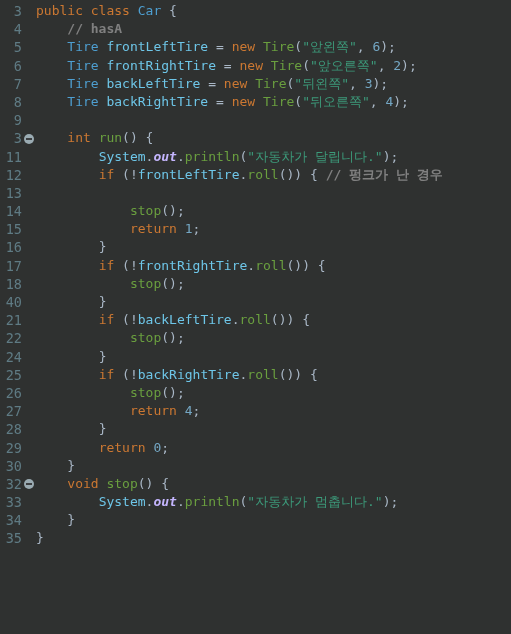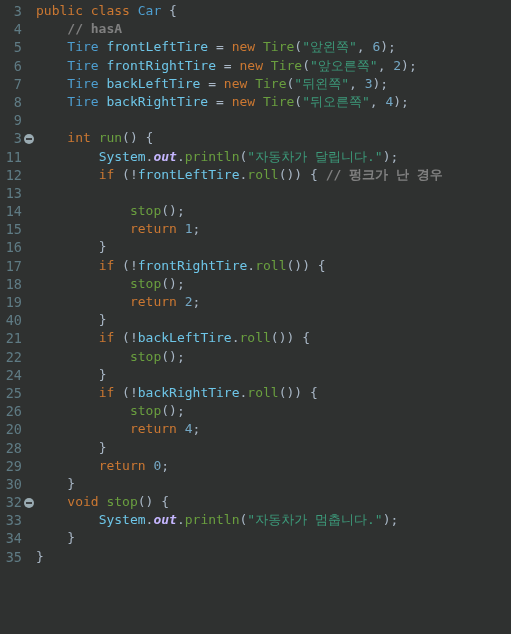--- a/index.html
+++ b/index.html
@@ -111,28 +111,27 @@
       <div class="line"><div class="gutter">9</div><div class="fold"></div><div class="content"></div></div>
       <div class="line"><div class="gutter">3</div><div class="fold"><span class="fold-marker"></span></div><div class="content"><span class="punct">    </span><span class="kw">int</span><span class="punct"> </span><span class="method">run</span><span class="paren">()</span><span class="punct"> </span><span class="punct">{</span></div></div>
       <div class="line"><div class="gutter">11</div><div class="fold"></div><div class="content"><span class="punct">        </span><span class="var">System</span><span class="punct">.</span><span class="stat">out</span><span class="punct">.</span><span class="method">println</span><span class="paren">(</span><span class="str">"자동차가 달립니다."</span><span class="paren">)</span><span class="punct">;</span></div></div>
       <div class="line"><div class="gutter">12</div><div class="fold"></div><div class="content"><span class="punct">        </span><span class="kw">if</span><span class="punct"> </span><span class="paren">(</span><span class="punct">!</span><span class="var">frontLeftTire</span><span class="punct">.</span><span class="method">roll</span><span class="paren">())</span><span class="punct"> </span><span class="punct">{</span><span class="punct"> </span><span class="cmt">// 펑크가 난 경우</span></div></div>
       <div class="line"><div class="gutter">13</div><div class="fold"></div><div class="content"><span class="punct">            </span></div></div>
       <div class="line"><div class="gutter">14</div><div class="fold"></div><div class="content"><span class="punct">            </span><span class="method">stop</span><span class="paren">()</span><span class="punct">;</span></div></div>
       <div class="line"><div class="gutter">15</div><div class="fold"></div><div class="content"><span class="punct">            </span><span class="kw">return</span><span class="punct"> </span><span class="num">1</span><span class="punct">;</span></div></div>
       <div class="line"><div class="gutter">16</div><div class="fold"></div><div class="content"><span class="punct">        </span><span class="punct">}</span></div></div>
       <div class="line"><div class="gutter">17</div><div class="fold"></div><div class="content"><span class="punct">        </span><span class="kw">if</span><span class="punct"> </span><span class="paren">(</span><span class="punct">!</span><span class="var">frontRightTire</span><span class="punct">.</span><span class="method">roll</span><span class="paren">())</span><span class="punct"> </span><span class="punct">{</span></div></div>
       <div class="line"><div class="gutter">18</div><div class="fold"></div><div class="content"><span class="punct">            </span><span class="method">stop</span><span class="paren">()</span><span class="punct">;</span></div></div>
-      <div class="line"><div class="gutter">19</div><div class="fold"></div><div class="content"><span class="punct">            </span><span class="kw">return</span><span class="punct"> </span><span class="num">2</span><span class="punct">;</span></div></div>
       <div class="line"><div class="gutter">40</div><div class="fold"></div><div class="content"><span class="punct">        </span><span class="punct">}</span></div></div>
       <div class="line"><div class="gutter">21</div><div class="fold"></div><div class="content"><span class="punct">        </span><span class="kw">if</span><span class="punct"> </span><span class="paren">(</span><span class="punct">!</span><span class="var">backLeftTire</span><span class="punct">.</span><span class="method">roll</span><span class="paren">())</span><span class="punct"> </span><span class="punct">{</span></div></div>
       <div class="line"><div class="gutter">22</div><div class="fold"></div><div class="content"><span class="punct">            </span><span class="method">stop</span><span class="paren">()</span><span class="punct">;</span></div></div>
       <div class="line"><div class="gutter">24</div><div class="fold"></div><div class="content"><span class="punct">        </span><span class="punct">}</span></div></div>
       <div class="line"><div class="gutter">25</div><div class="fold"></div><div class="content"><span class="punct">        </span><span class="kw">if</span><span class="punct"> </span><span class="paren">(</span><span class="punct">!</span><span class="var">backRightTire</span><span class="punct">.</span><span class="method">roll</span><span class="paren">())</span><span class="punct"> </span><span class="punct">{</span></div></div>
       <div class="line"><div class="gutter">26</div><div class="fold"></div><div class="content"><span class="punct">            </span><span class="method">stop</span><span class="paren">()</span><span class="punct">;</span></div></div>
-      <div class="line"><div class="gutter">20</div><div class="fold"></div><div class="content"><span class="punct">            </span><span class="kw">return</span><span class="punct"> </span><span class="num">4</span><span class="punct">;</span></div></div>
+      <div class="line"><div class="gutter">27</div><div class="fold"></div><div class="content"><span class="punct">            </span><span class="kw">return</span><span class="punct"> </span><span class="num">4</span><span class="punct">;</span></div></div>
       <div class="line"><div class="gutter">28</div><div class="fold"></div><div class="content"><span class="punct">        </span><span class="punct">}</span></div></div>
       <div class="line"><div class="gutter">29</div><div class="fold"></div><div class="content"><span class="punct">        </span><span class="kw">return</span><span class="punct"> </span><span class="num">0</span><span class="punct">;</span></div></div>
       <div class="line"><div class="gutter">30</div><div class="fold"></div><div class="content"><span class="punct">    </span><span class="punct">}</span></div></div>
       <div class="line"><div class="gutter">32</div><div class="fold"><span class="fold-marker"></span></div><div class="content"><span class="punct">    </span><span class="kw">void</span><span class="punct"> </span><span class="method">stop</span><span class="paren">()</span><span class="punct"> </span><span class="punct">{</span></div></div>
       <div class="line"><div class="gutter">33</div><div class="fold"></div><div class="content"><span class="punct">        </span><span class="var">System</span><span class="punct">.</span><span class="stat">out</span><span class="punct">.</span><span class="method">println</span><span class="paren">(</span><span class="str">"자동차가 멈춥니다."</span><span class="paren">)</span><span class="punct">;</span></div></div>
       <div class="line"><div class="gutter">34</div><div class="fold"></div><div class="content"><span class="punct">    </span><span class="punct">}</span></div></div>
       <div class="line"><div class="gutter">35</div><div class="fold"></div><div class="content"><span class="punct">}</span></div></div>
     </div>
 </div>
 

